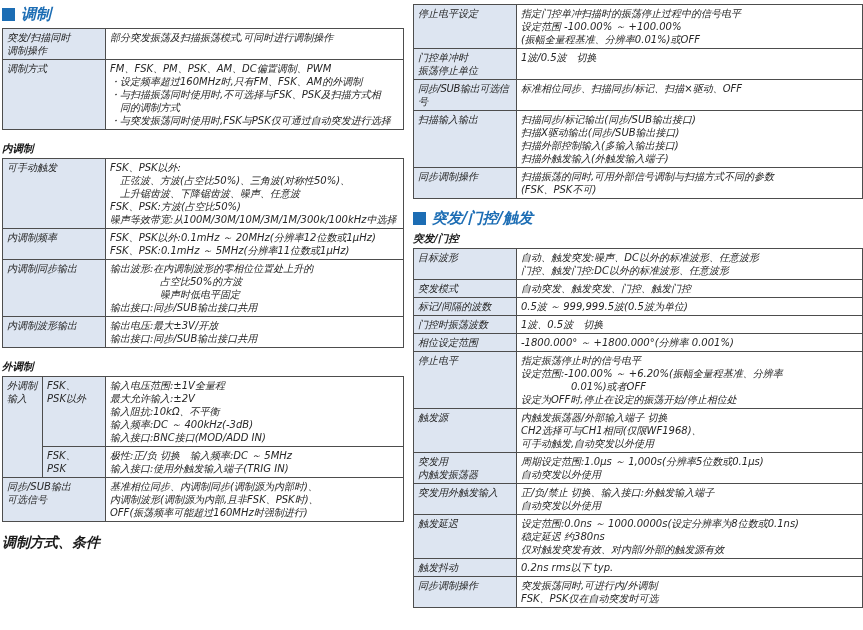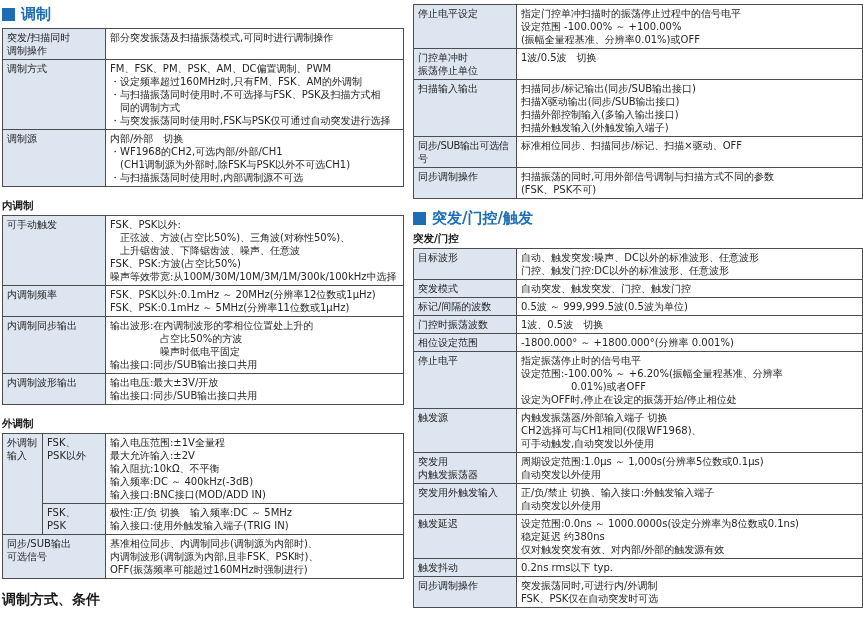--- a/index.html
+++ b/index.html
@@ -5,21 +5,21 @@
   html,body{margin:0;padding:0;}
   body{
     width:863px;height:630px;
     background:#ffffff;
     font-family:"DejaVu Sans","Liberation Sans",sans-serif;
     color:#262626;
     font-size:10px;
     line-height:13px;
     overflow:hidden;
   }
-  .page{display:flex;gap:9px;padding:2px 0 0 2px;box-sizing:border-box;}
+  .page{display:flex;gap:9px;padding:2px 0 0 2px;box-sizing:border-box;font-style:italic;}
   .col{box-sizing:border-box;}
   .col-left{width:426px;}
   .col-right{width:477px;padding-top:2px;}
 
   .section-header{
     display:flex;align-items:center;gap:6px;
     margin:4px 0 6px 0;
   }
   .section-square{
     width:13px;height:13px;background:#1c6db4;display:inline-block;flex:0 0 auto;
@@ -79,27 +79,20 @@
 调制操作</th>
         <td>部分突发振荡及扫描振荡模式,可同时进行调制操作</td>
       </tr>
       <tr>
         <th>调制方式</th>
         <td>FM、FSK、PM、PSK、AM、DC偏置调制、PWM
 ・设定频率超过160MHz时,只有FM、FSK、AM的外调制
 ・与扫描振荡同时使用时,不可选择与FSK、PSK及扫描方式相
 　同的调制方式
 ・与突发振荡同时使用时,FSK与PSK仅可通过自动突发进行选择</td>
-      </tr>
-      <tr>
-        <th>调制源</th>
-        <td>内部/外部　切换
-・WF1968的CH2,可选内部/外部/CH1
-　(CH1调制源为外部时,除FSK与PSK以外不可选CH1)
-・与扫描振荡同时使用时,内部调制源不可选</td>
       </tr>
     </tbody>
       </table>
 
     <div class="sub-label">内调制</div>
 
     <table class="spec">
       <colgroup>
           <col class="label-col">
           <col>
@@ -186,31 +179,31 @@
         <td>指定门控单冲扫描时的振荡停止过程中的信号电平
 设定范围 -100.00% ～ +100.00%
 (振幅全量程基准、分辨率0.01%)或OFF</td>
       </tr>
       <tr>
         <th>门控单冲时
 振荡停止单位</th>
         <td>1波/0.5波　切换</td>
       </tr>
       <tr>
+        <th class="small-label">同步/SUB输出可选信号</th>
+        <td>标准相位同步、扫描同步/标记、扫描×驱动、OFF</td>
+      </tr>
+      <tr>
         <th>扫描输入输出</th>
         <td>扫描同步/标记输出(同步/SUB输出接口)
 扫描X驱动输出(同步/SUB输出接口)
 扫描外部控制输入(多输入输出接口)
 扫描外触发输入(外触发输入端子)</td>
       </tr>
       <tr>
-        <th class="small-label">同步/SUB输出可选信号</th>
-        <td>标准相位同步、扫描同步/标记、扫描×驱动、OFF</td>
-      </tr>
-      <tr>
         <th>同步调制操作</th>
         <td>扫描振荡的同时,可用外部信号调制与扫描方式不同的参数
 (FSK、PSK不可)</td>
       </tr>
     </tbody>
       </table>
 
     <div class="section-header" style="margin-top:11px;">
       <span class="section-square"></span>
       <span class="section-title">突发/门控/触发</span>

